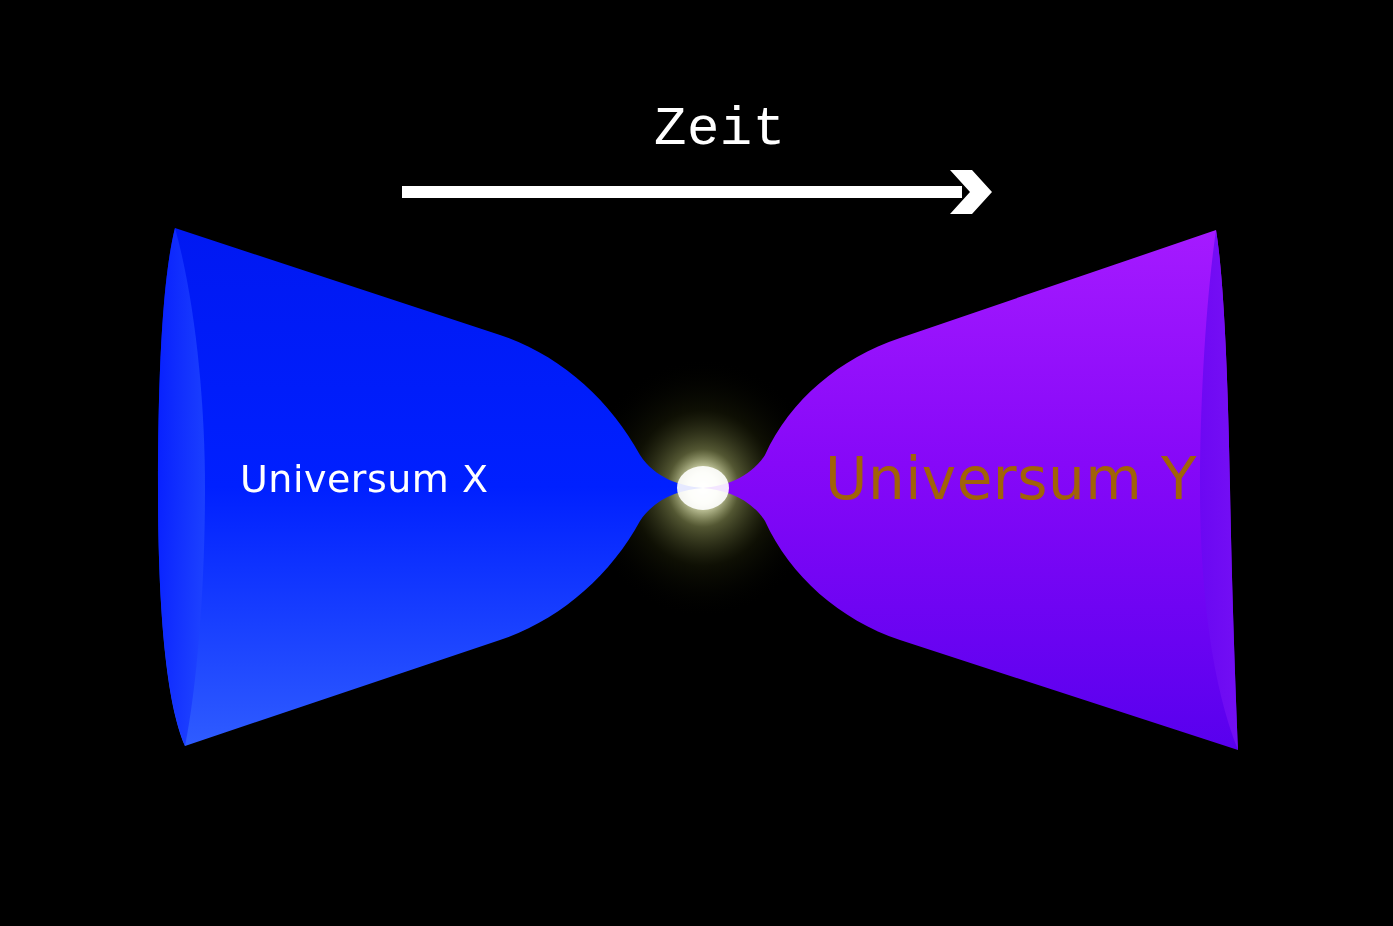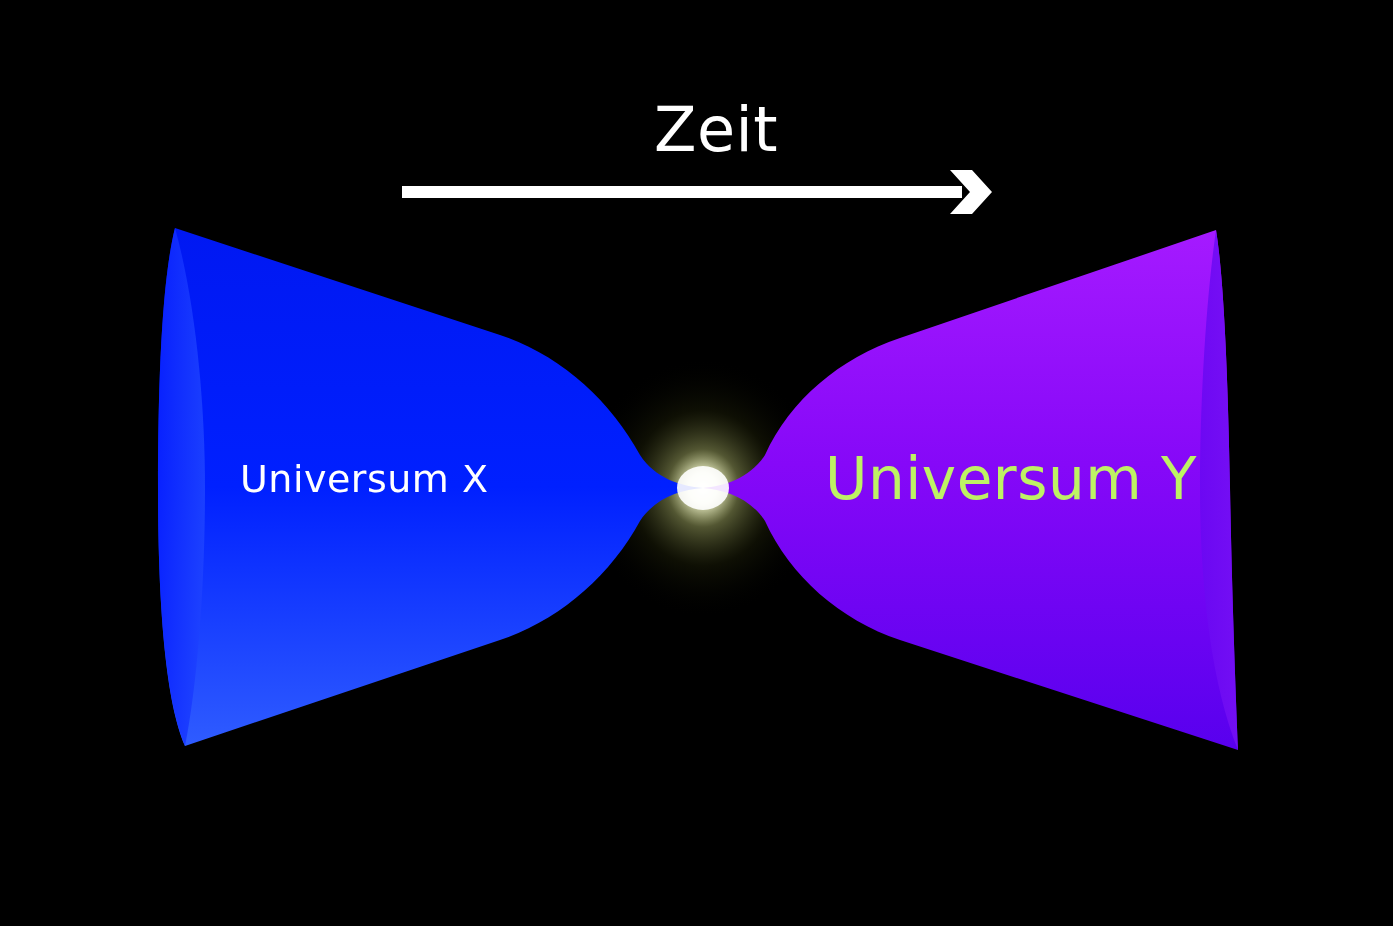--- a/index.html
+++ b/index.html
@@ -23,35 +23,36 @@
     }
     .label {
       position: absolute;
       color: #ffffff;
       white-space: nowrap;
       letter-spacing: 0.5px;
     }
     #time-label {
       left: 654px;
       top: 98px;
-      font-size: 62px;
+      font-size: 54px;
       line-height: 64px;
+      font-family: Liberation Mono, monospace;
     }
     #universe-x-label {
       left: 240px;
       top: 444px;
       font-size: 38px;
       line-height: 70px;
     }
     #universe-y-label {
       left: 825px;
       top: 444px;
       font-size: 58px;
       line-height: 70px;
-      color: #bef264;
+      color: #a16207;
     }
   </style>
 </head>
 <body>
 
 <svg id="diagram" viewBox="0 0 1393 926" width="1393" height="926" xmlns="http://www.w3.org/2000/svg">
   <defs>
     <linearGradient id="gradX" x1="0" y1="0" x2="0" y2="1">
       <stop offset="0" stop-color="#0018f2"></stop>
       <stop offset="0.5" stop-color="#0020ff"></stop>

